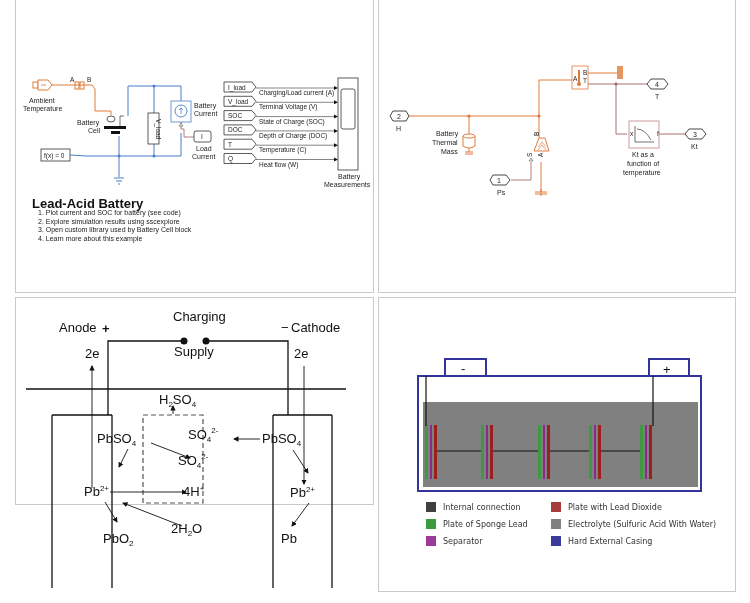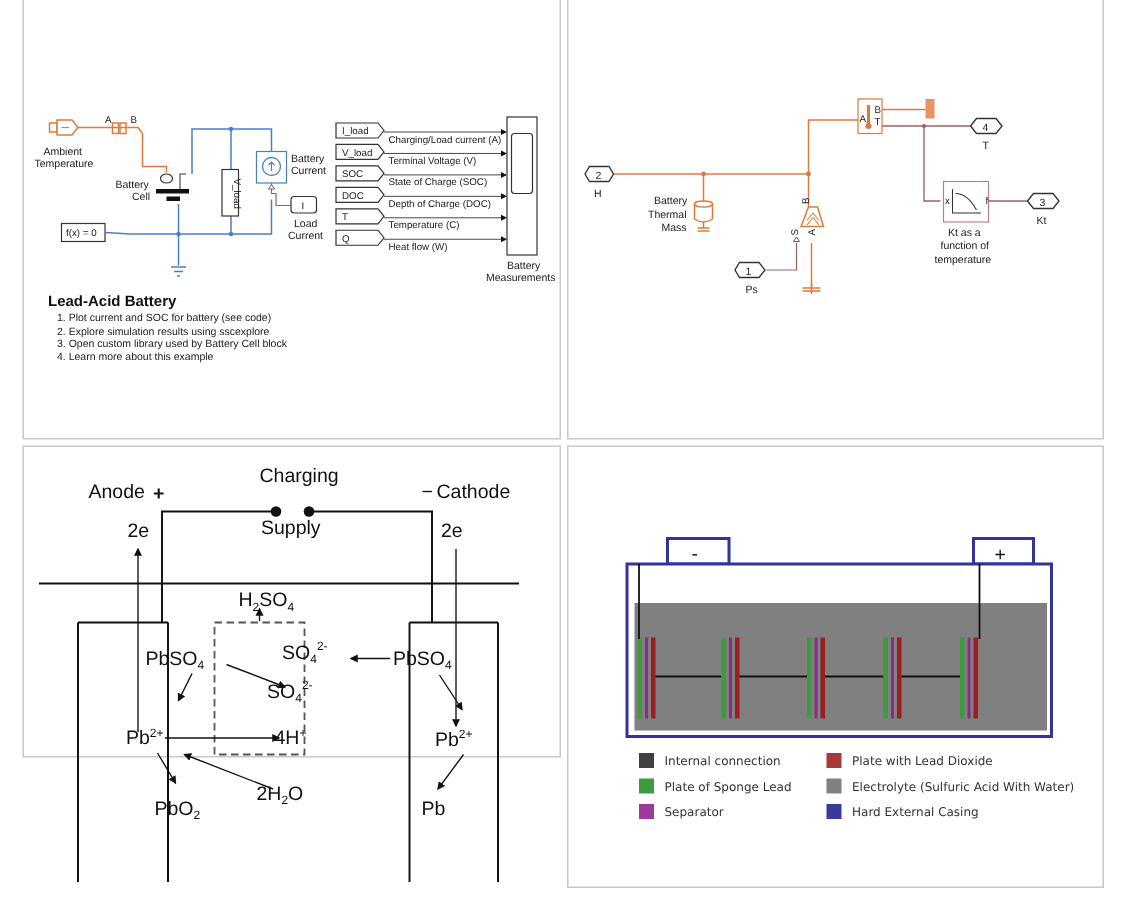--- a/index.html
+++ b/index.html
@@ -8,21 +8,21 @@
   #p1 { left:15px; top:-2px; width:359px; height:295px; }
   #p2 { left:378px; top:-2px; width:358px; height:295px; }
   #p3 { left:15px; top:297px; width:359px; height:208px; }
   #p4 { left:378px; top:297px; width:358px; height:295px; }
   svg { position:absolute; left:0; top:0; overflow:visible; }
   .sl { font-family:"Liberation Sans", sans-serif; font-size:7px; fill:#222; }
   .sl6 { font-family:"Liberation Sans", sans-serif; font-size:6.5px; fill:#222; }
   .chem { font-family:"Liberation Sans", sans-serif; font-size:13px; fill:#111; }
   .chemsub { font-size:8px; }
   .leg { font-family:"DejaVu Sans", sans-serif; font-size:8px; fill:#333; }
-  .notes-title { position:absolute; left:16px; top:197px; font-size:10px; font-weight:bold; color:#111; }
+  .notes-title { position:absolute; left:16px; top:197px; font-size:13px; font-weight:bold; color:#111; }
   .notes { position:absolute; left:22px; top:210px; font-size:7px; color:#222; line-height:8.6px; }
   .notes div { white-space:nowrap; }
 </style>
 </head>
 <body>
 
 <div class="panel" id="p1">
   <svg width="359" height="295">
 
     <g>

